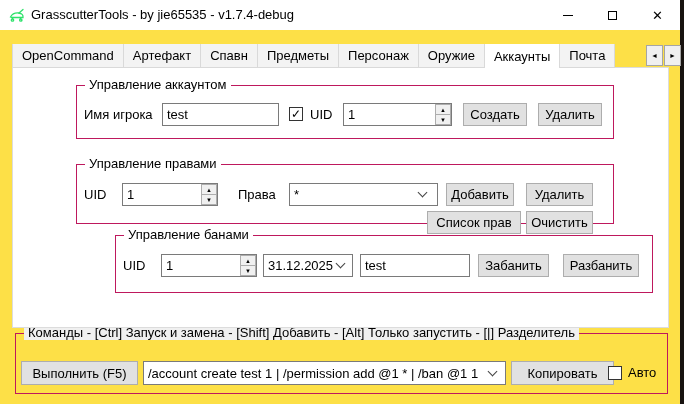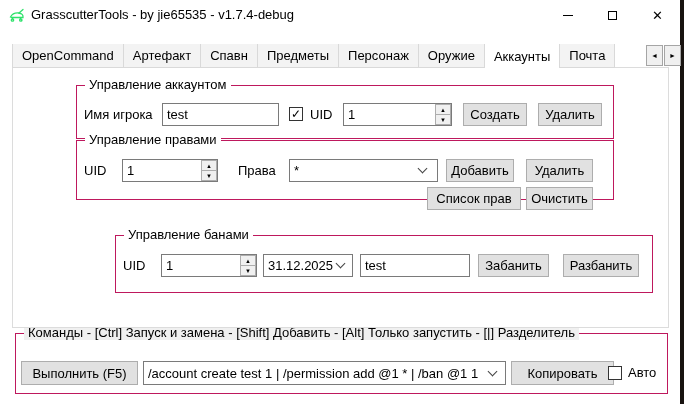--- a/index.html
+++ b/index.html
@@ -5,21 +5,21 @@
   * { margin:0; padding:0; box-sizing:border-box; }
   html,body { width:684px; height:404px; }
   body {
     background:#181310;
     font-family:"Liberation Sans", sans-serif;
     font-size:13px;
     color:#000;
     position:relative;
     overflow:hidden;
   }
-  .window { position:absolute; left:0; top:0; width:680px; height:404px; background:#ffffff; }
+  .window { position:absolute; left:0; top:0; width:680px; height:404px; background:#fde047; }
 
   
   .titlebar { position:absolute; left:0; top:0; width:680px; height:30px; background:#ffffff; }
   .app-icon { position:absolute; left:8px; top:7px; width:18px; height:16px; }
   .title-text { position:absolute; left:31px; top:0; height:30px; line-height:30px; white-space:nowrap; }
   .win-btn { position:absolute; top:0; width:45px; height:30px; display:flex; align-items:center; justify-content:center; }
   .win-btn.min   { left:545px; }
   .win-btn.max   { left:590px; }
   .win-btn.close { left:635px; font-size:13px; }
   .min-glyph { width:10px; height:1px; background:#000; }
@@ -41,21 +41,21 @@
   
   .tabpanel { position:absolute; left:12px; top:67px; width:657px; height:261px;
               background:#ffffff; border:1px solid #dcdcdc; z-index:1; }
 
   
   .groupbox { position:absolute; border:1px solid #be185d; }
   .gtitle { position:absolute; top:-9px; left:8px; background:#ffffff; padding:0 4px; white-space:nowrap; }
   .groupbox.on-gray .gtitle { background:#f0f0f0; }
 
   .g-account { left:63px; top:17px;  width:538px; height:54px; }
-  .g-perm    { left:63px; top:72px;  width:538px; height:60px; }
+  .g-perm    { left:63px; top:96px;  width:538px; height:60px; }
   .g-ban     { left:63px; top:167px; width:538px; height:58px;margin-left:39px; }
 
   .lbl { position:absolute; height:23px; line-height:23px; white-space:nowrap; }
 
   .btn { position:absolute; height:23px; background:#e1e1e1; border:1px solid #adadad;
          display:flex; align-items:center; justify-content:center; white-space:nowrap; }
 
   .textbox { position:absolute; height:23px; background:#fff; border:1px solid #7a7a7a;
              display:flex; align-items:center; padding:0 4px; overflow:hidden; white-space:nowrap; }
 

